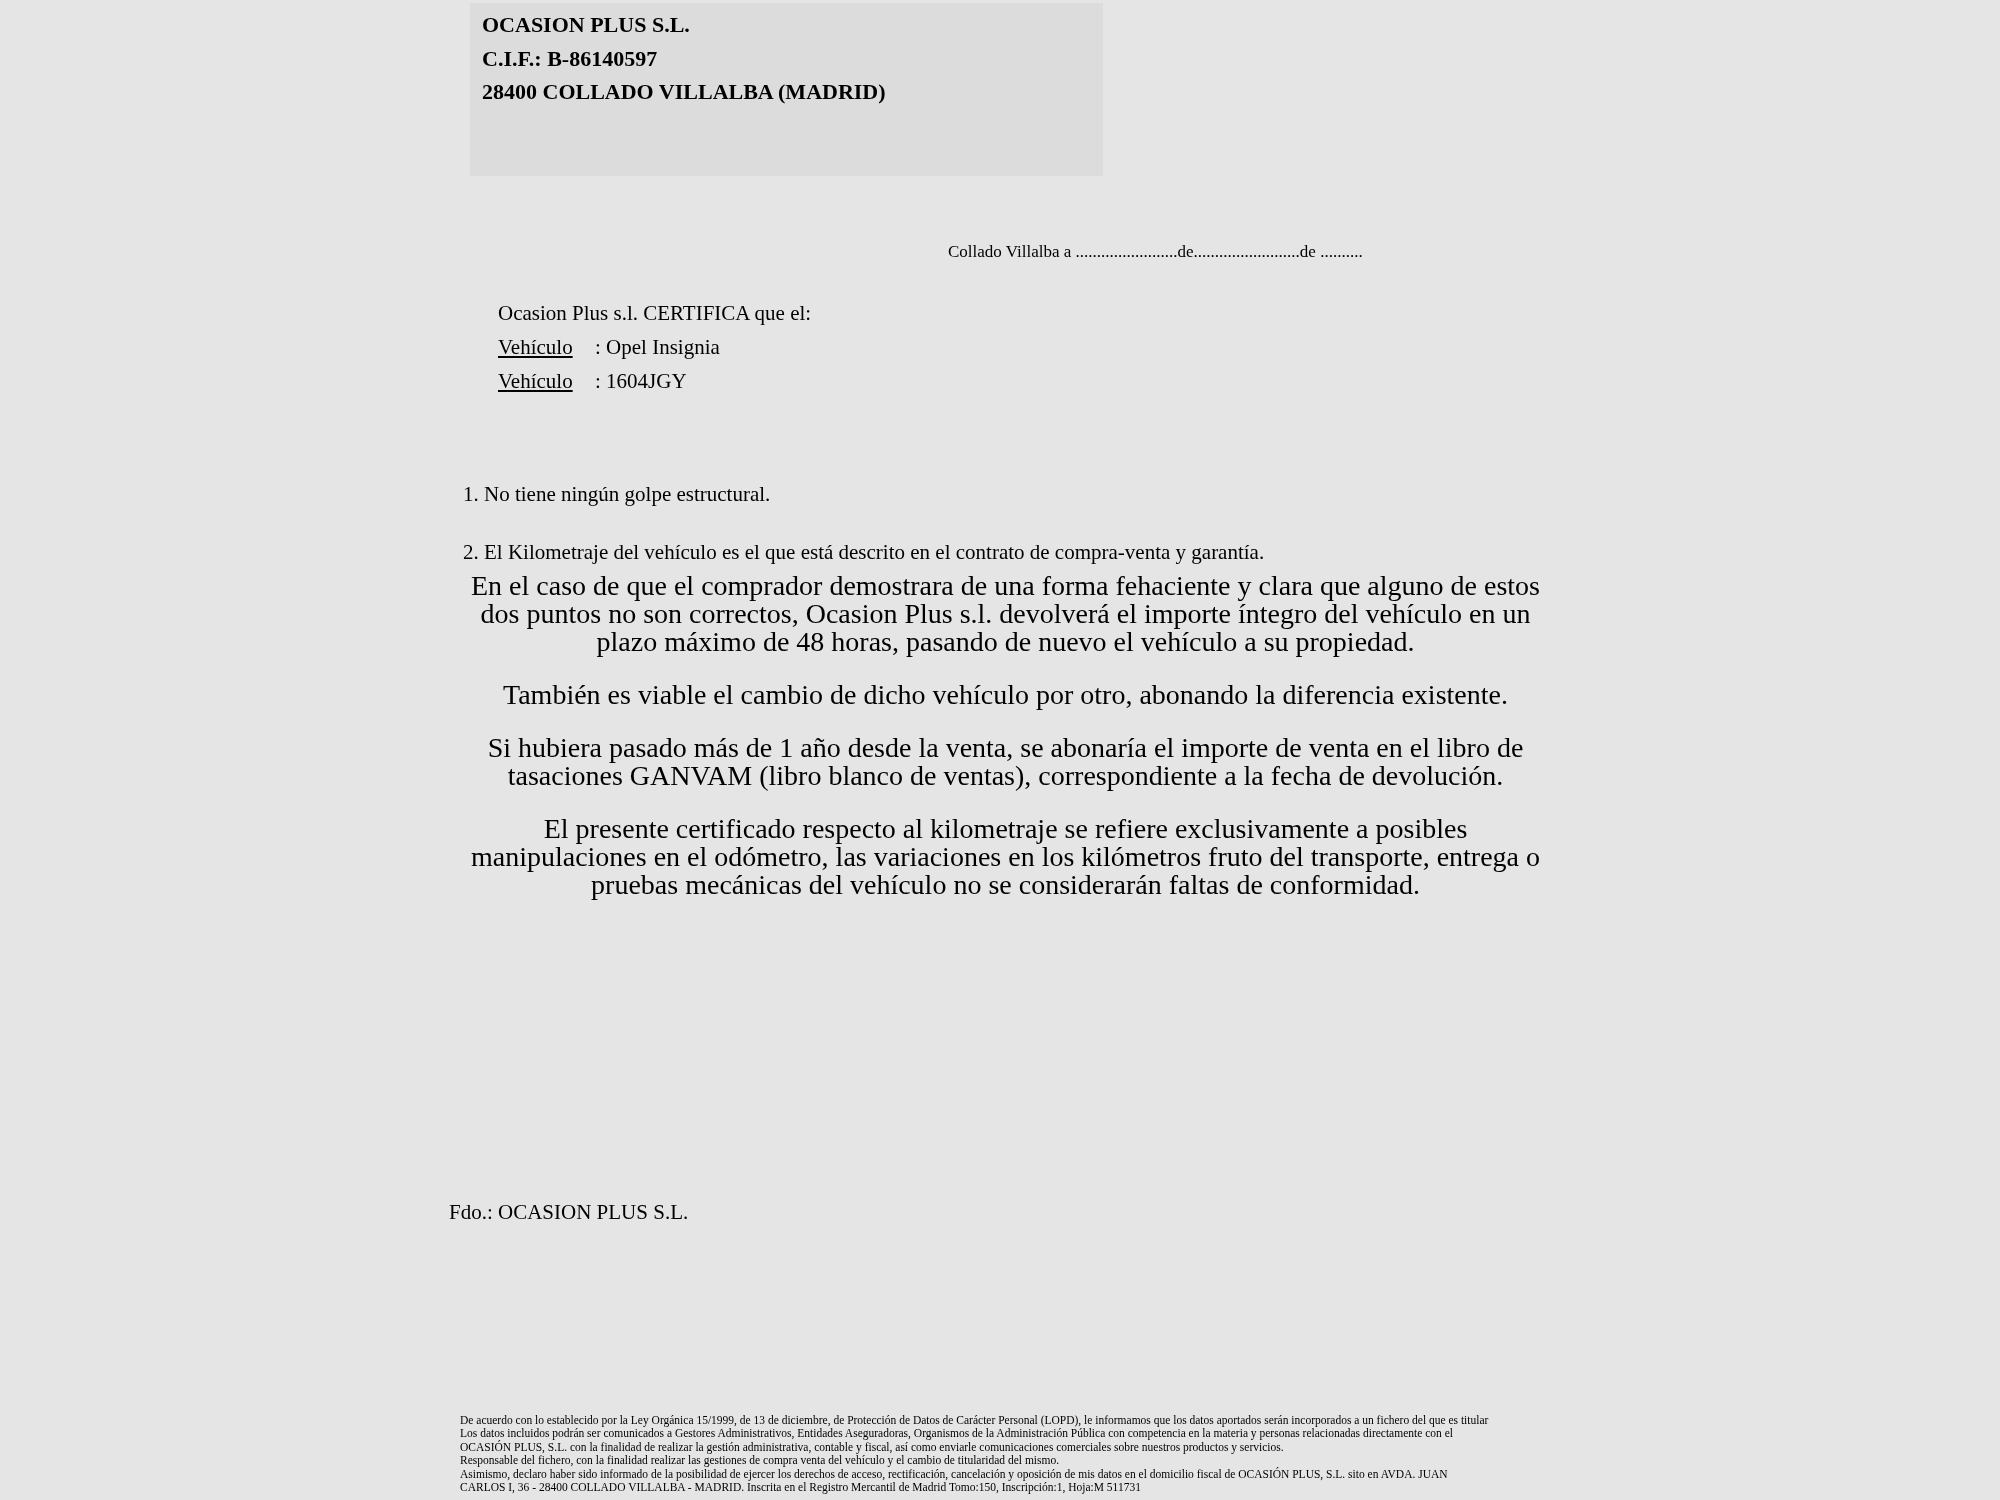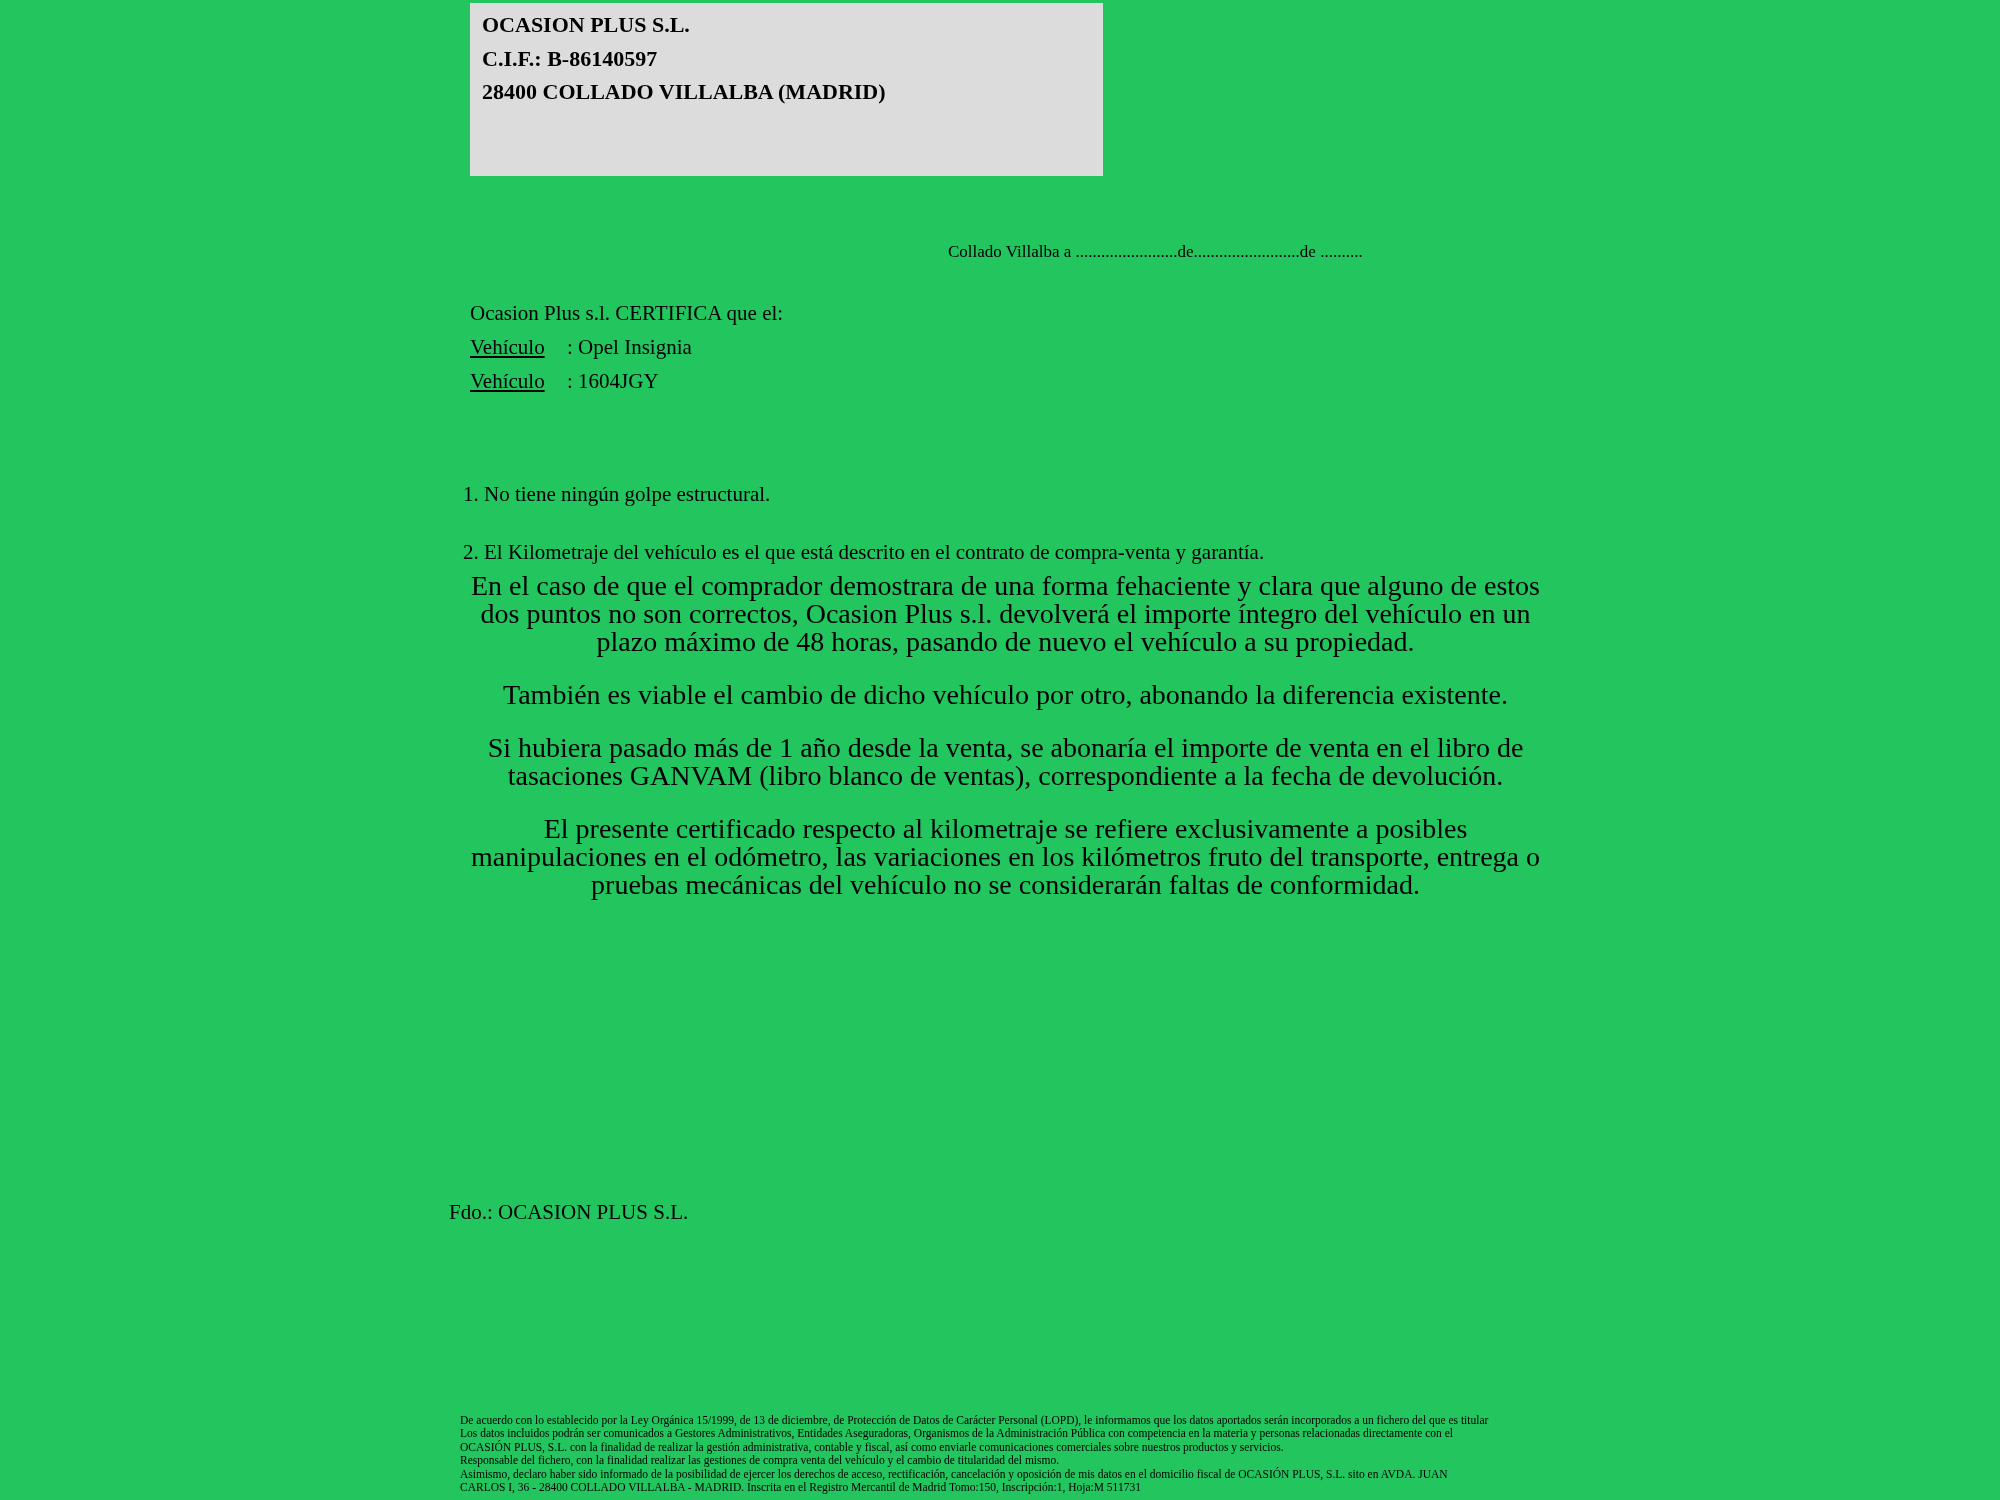--- a/index.html
+++ b/index.html
@@ -2,21 +2,21 @@
 <html><head>
 <meta charset="utf-8">
 <style>
   * { margin: 0; padding: 0; box-sizing: border-box; }
   html, body { background: #ffffff; }
   body { font-family: "Liberation Serif", "DejaVu Serif", serif; color: #000000; }
   .page {
     position: relative;
     width: 2000px;
     height: 1500px;
-    background: #22c55e;
+    background: #e5e5e5;
     overflow: hidden;
   }
   .header-box {
     position: absolute;
     left: 470px;
     top: 3px;
     width: 633px;
     height: 173px;
     background: #dcdcdc;
     padding: 5px 0 0 12px;
@@ -26,21 +26,21 @@
   }
   .date-line {
     position: absolute;
     left: 948px;
     top: 242px;
     font-size: 17px;
     white-space: nowrap;
   }
   .certify {
     position: absolute;
-    left: 470px;
+    left: 498px;
     top: 296px;
     font-size: 21px;
     line-height: 34px;
   }
   .certify .lbl {
     display: inline-block;
     width: 97px;
   }
   .certify .u { text-decoration: underline; }
   .points {

